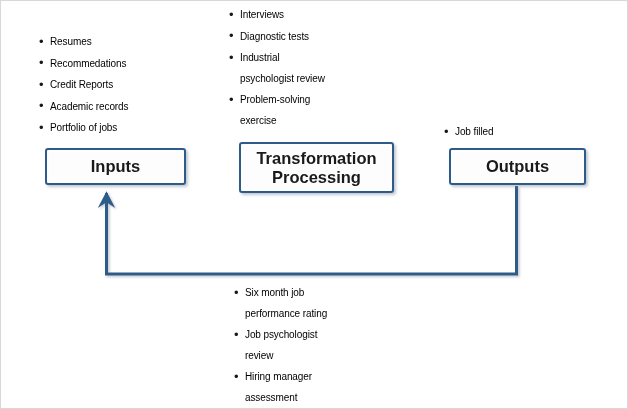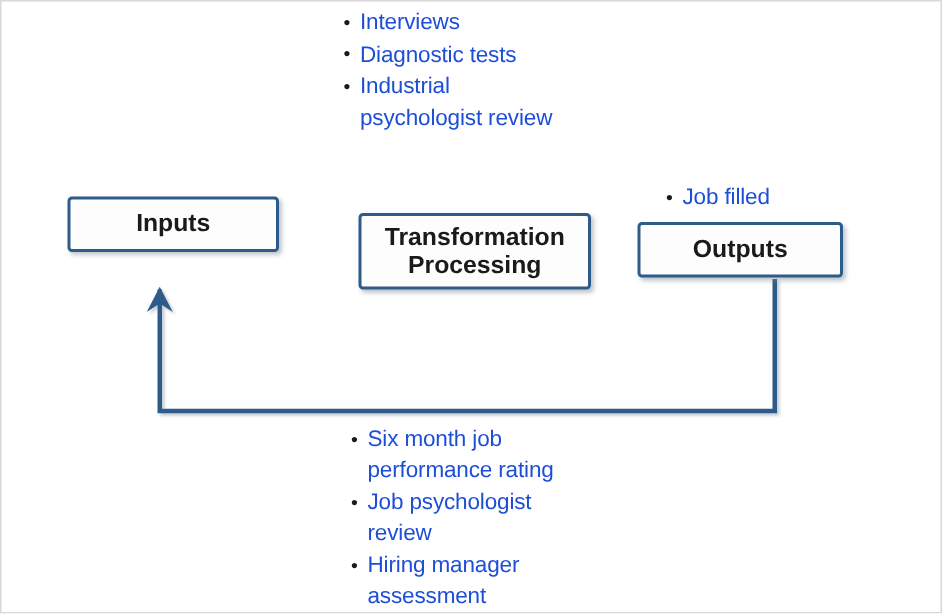--- a/index.html
+++ b/index.html
@@ -31,22 +31,22 @@
     height: 409px;
     pointer-events: none;
   }
 
   
   .bullet-list {
     position: absolute;
     margin: 0;
     padding: 0;
     list-style: none;
-    color: #1d4ed8;
-    font-size: 15px;
+    color: #000000;
+    font-size: 10px;
     line-height: 20.5px;
     letter-spacing: -0.1px;
   }
   .bullet-list li {
     position: relative;
     padding-left: 11px;
     margin: 0 0 1px 0;
     white-space: pre-line;
   }
   .bullet-list li::before {
@@ -83,23 +83,23 @@
   .node::after {
     content: "";
     position: absolute;
     left: 1px; right: 1px; top: 1px; bottom: 1px;
     border: 1px solid #ffffff;
     border-radius: 2px;
     pointer-events: none;
   }
   .node-label { position: relative; z-index: 2; }
 
-  #node-inputs   { left: 44px;  top: 130px; width: 141px; height: 37px; }
+  #node-inputs   { left: 44px;  top: 147px; width: 141px; height: 37px; }
   #node-process  { left: 238px; top: 141px; width: 155px; height: 51px; }
-  #node-outputs  { left: 424px; top: 147px; width: 137px; height: 37px; }
+  #node-outputs  { left: 448px; top: 147px; width: 137px; height: 37px; }
   #node-feedback { left: 243px; top: 222px; width: 145px; height: 35px; }
 </style>
 </head>
 <body>
 
 <div id="canvas">
 
   <svg id="connectors" viewBox="0 0 628 409" xmlns="http://www.w3.org/2000/svg">
     <defs>
       <marker id="arrowhead" markerWidth="7" markerHeight="7" refX="5.4" refY="3.1" orient="auto" markerUnits="strokeWidth">
@@ -116,26 +116,35 @@
 
     <g filter="url(#softshadow)">
       <line x1="394" y1="165.5" x2="442" y2="165.5" stroke="#2e5c8a" stroke-width="3" marker-end="url(#arrowhead)"></line>
     </g>
 
     <g filter="url(#softshadow)">
       <path d="M515.5,185 L515.5,273 L105.5,273 L105.5,192" fill="none" stroke="#2e5c8a" stroke-width="3" stroke-linejoin="miter" marker-end="url(#arrowhead)"></path>
     </g>
   </svg>
 
+  <ul class="bullet-list" id="list-inputs">
+    <li>Resumes</li>
+    <li>Recommedations</li>
+    <li>Credit Reports</li>
+    <li>Academic records</li>
+    <li>Portfolio of jobs</li>
+  </ul>
 
   <ul class="bullet-list" id="list-process">
     <li>Interviews</li>
     <li>Diagnostic tests</li>
     <li>Industrial
 psychologist review</li>
+    <li>Problem-solving
+exercise</li>
   </ul>
 
   <ul class="bullet-list" id="list-outputs">
     <li>Job filled</li>
   </ul>
 
   <ul class="bullet-list" id="list-feedback">
     <li>Six month job
 performance rating</li>
     <li>Job psychologist

